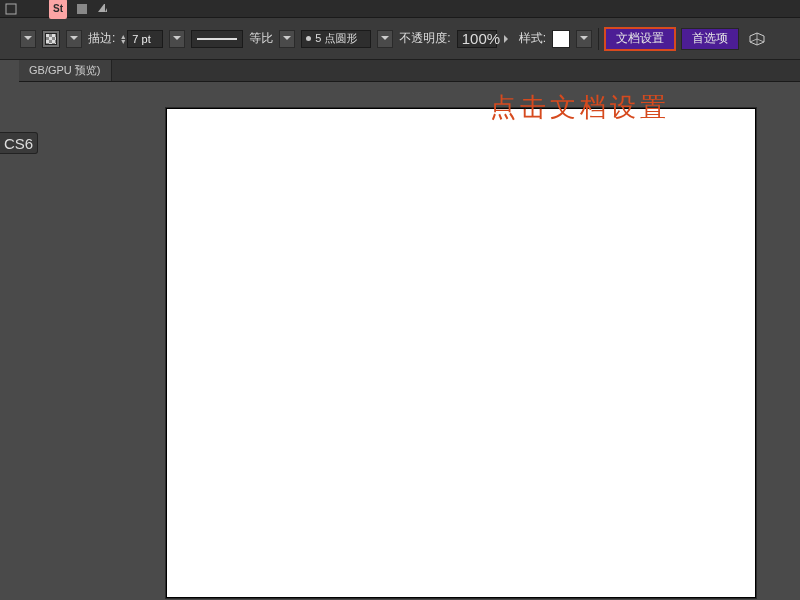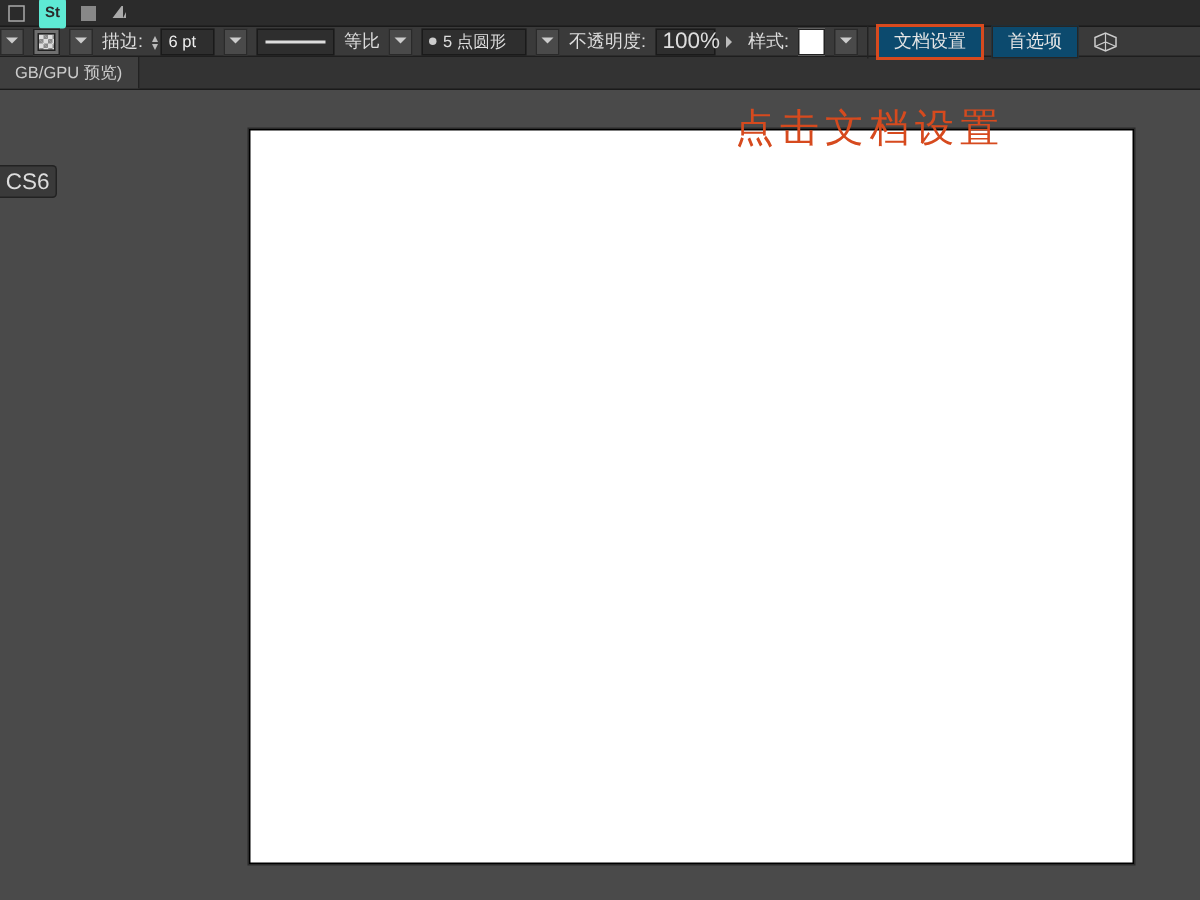--- a/index.html
+++ b/index.html
@@ -15,36 +15,37 @@
     align-items: center;
     padding: 0 4px;
     gap: 8px;
   }
   .menubar .mb-item {
     width: 14px; height: 14px;
     display:flex; align-items:center; justify-content:center;
     color:#b0b0b0;
   }
   .menubar .st {
-    width:18px; height:20px; background:#5eead4; color:#2b2b2b;
+    width:18px; height:20px; background:#fca5a5; color:#2b2b2b;
     font-size:10px; font-weight:bold; display:flex;align-items:center;justify-content:center;
     border-radius:2px;
+    margin-left:23px;
   }
   .menubar .arrow {
     width:20px;height:14px;color:#888;
   }
 
   
   .controlbar {
-    height: 20px;
+    height: 42px;
     background: #3a3a3a;
     border-bottom: 1px solid #1e1e1e;
     display: flex;
     align-items: center;
-    padding: 0 0;
+    padding: 0 20px;
     gap: 6px;
     font-size: 12px;
     color: #ddd;
   }
   .ctrl-sep { width:1px; height:22px; background:#222; }
   .swatch {
     width:18px;height:18px;border:1px solid #222;background:#707070;
     display:flex;align-items:center;justify-content:center;
   }
   .swatch.fill { background:#fff; }
@@ -86,36 +87,36 @@
   .stroke-sample .line{width:40px;height:2px;background:#ddd;}
   .opacity-field{
     width:40px;height:18px;background:#2e2e2e;border:1px solid #1a1a1a;
     display:flex;align-items:center;padding:0 4px;font-size:15px;
   }
   .caret-right{
     width:10px;display:flex;align-items:center;justify-content:center;
   }
   .caret-right::after{content:"";border:4px solid transparent;border-left-color:#bbb;}
   .btn{
-    height:22px;padding:0 10px;background:#0c4a6e;border:1px solid #262626;
+    height:22px;padding:0 10px;background:#4c1d95;border:1px solid #262626;
     display:flex;align-items:center;justify-content:center;color:#e5e5e5;
     font-size:12px;white-space:nowrap;
   }
   .btn.highlight{
     outline:2px solid #d84a1e; outline-offset:-1px;
   }
   .arrange-icon{
     width:24px;height:20px;display:flex;align-items:center;justify-content:center;
     color:#ccc;
   }
 
   
   .tabstrip{
     height:22px;background:#333;border-bottom:1px solid #1a1a1a;
-    display:flex;align-items:stretch;
+    display:flex;align-items:stretch;margin-left:19px;
   }
   .doc-tab{
     padding:0 10px;background:#3f3f3f;border-right:1px solid #222;
     display:flex;align-items:center;font-size:11px;color:#ccc;
   }
 
   
   .workspace{
     position:relative;width:800px;height:528px;background:#4a4a4a;overflow:hidden;
   }
@@ -165,21 +166,21 @@
       <div class="inner"></div>
     </div>
   <div class="dd"></div>
 
   <span class="label">描边:</span>
   <div class="stepper">
     <div class="arrows">
         <span>▴</span>
         <span>▾</span>
       </div>
-    <div class="num-field">6 pt</div>
+    <div class="num-field">7 pt</div>
   </div>
   <div class="dd"></div>
 
   <div class="stroke-sample">
     <div class="line"></div>
   </div>
   <span class="label">等比</span>
   <div class="dd"></div>
 
   <div class="profile-select">

